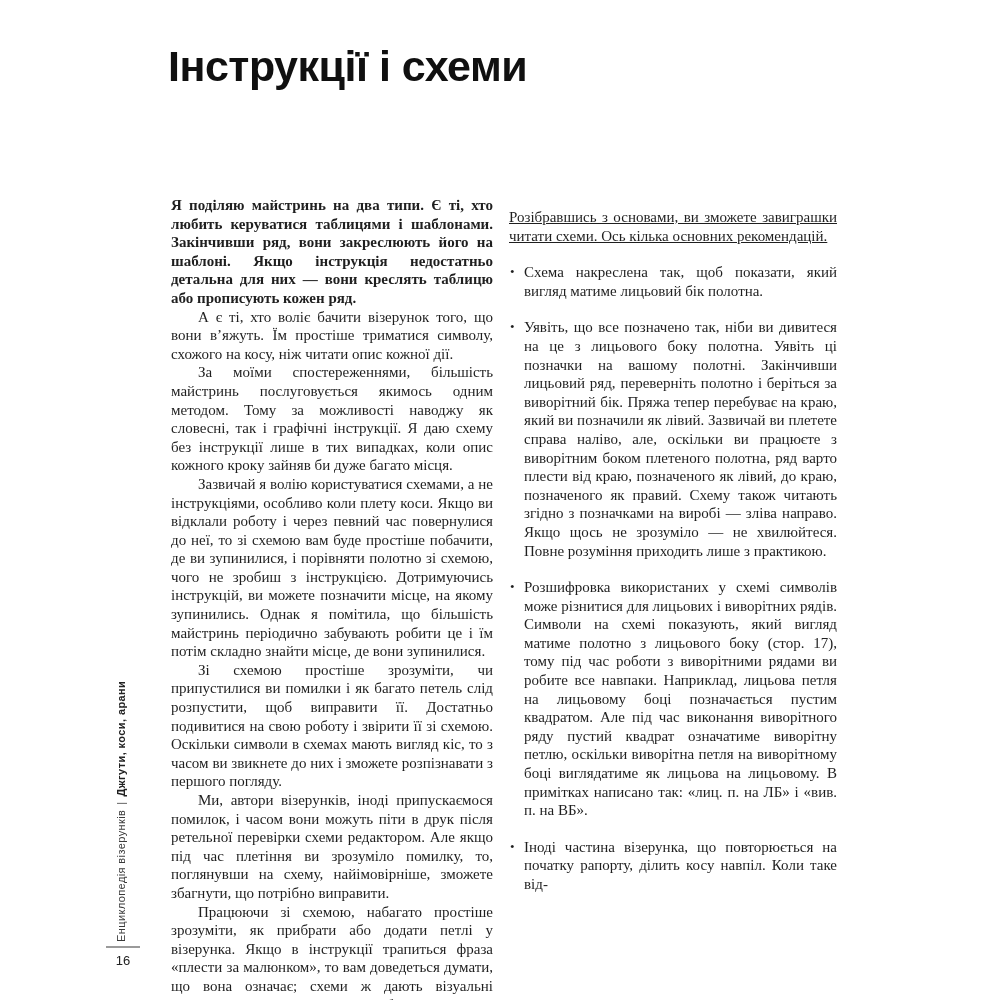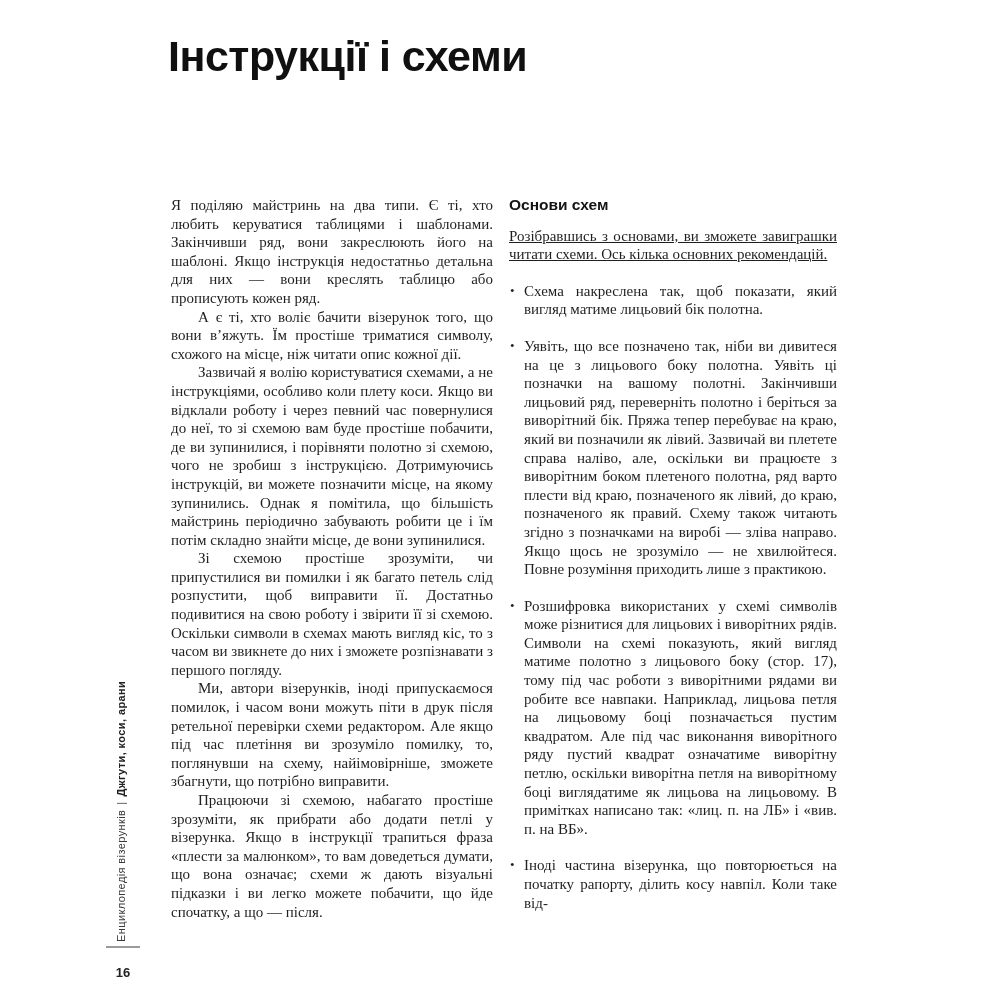--- a/index.html
+++ b/index.html
@@ -3,33 +3,33 @@
 <meta charset="utf-8">
 <style>
   * { margin: 0; padding: 0; box-sizing: border-box; }
   html, body { width: 1000px; height: 1000px; background: #fff; }
   body { font-family: "Liberation Serif", serif; color: #1f1f1f; position: relative; overflow: hidden; }
 
   .page { position: absolute; inset: 0; background: #ffffff; }
 
   
   .page-title {
-    position: absolute; left: 168px; top: 32px;
+    position: absolute; left: 168px; top: 42px;
     font-family: "Liberation Sans", sans-serif;
     font-weight: 700; font-size: 43px; letter-spacing: -0.5px; color: #101010;
   }
 
   
   .columns { position: absolute; left: 171px; top: 196px; width: 666px; display: flex; gap: 16px; }
   .col { font-size: 15px; line-height: 18.6px; text-align: justify; hyphens: auto; -webkit-hyphens: auto; }
   .col-left  { width: 322px; }
   .col-right { width: 328px; }
 
   .col-left p { text-indent: 27px; }
-  .col-left p.no-indent { text-indent: 0; }
+  .col-left p.no-indent { text-indent: 0; font-weight: bold; }
 
   .section-heading {
     font-family: "Liberation Sans", sans-serif;
     font-weight: 700; font-size: 15.5px; color: #141414;
     margin: 0 0 10px 0; text-align: left;
   }
   .intro { margin: 12px 0 4px 0; text-decoration: underline; }
 
   ul.recs { list-style: none; }
   ul.recs li {
@@ -50,45 +50,45 @@
     font-family: "Liberation Sans", sans-serif;
     font-size: 11px; letter-spacing: 0.4px; color: #3a3a3a;
   }
   .sidebar-text .sep { margin: 0 5px; color: #555; }
   .sidebar-text .section-bold { font-weight: 700; color: #222; }
 
   
   .folio { position: absolute; left: 106px; top: 946px; width: 34px; }
   .folio-rule { height: 2px; background: #9a9a9a; width: 34px; }
   .folio-number {
-    margin-top: 17px; text-align: center;
+    margin-top: 5px; text-align: center;
     font-family: "Liberation Sans", sans-serif;
-    font-weight: 700; font-size: 13px; color: #222;
+    font-weight: 400; font-size: 13px; color: #222;
   }
 </style>
 </head>
 <body>
 
 <div class="page">
 
   <h1 class="page-title">Інструкції і схеми</h1>
 
   <div class="columns">
 
     <div class="col col-left">
       <p class="no-indent">Я поділяю майстринь на два типи. Є ті, хто любить керуватися таблицями і шаблонами. Закінчивши ряд, вони закреслюють його на шаблоні. Якщо інструкція недостатньо детальна для них — вони креслять таблицю або прописують кожен ряд.</p>
-      <p>А є ті, хто воліє бачити візерунок того, що вони в’яжуть. Їм простіше триматися символу, схожого на місце, ніж читати опис кожної дії.</p>
+      <p>А є ті, хто воліє бачити візерунок того, що вони в’яжуть. Їм простіше триматися символу, схожого на косу, ніж читати опис кожної дії.</p>
+      <p>За моїми спостереженнями, більшість майстринь послуговується якимось одним методом. Тому за можливості наводжу як словесні, так і графічні інструкції. Я даю схему без інструкції лише в тих випадках, коли опис кожного кроку зайняв би дуже багато місця.</p>
       <p>Зазвичай я волію користуватися схемами, а не інструкціями, особливо коли плету коси. Якщо ви відклали роботу і через певний час повернулися до неї, то зі схемою вам буде простіше побачити, де ви зупинилися, і порівняти полотно зі схемою, чого не зробиш з інструкцією. Дотримуючись інструкцій, ви можете позначити місце, на якому зупинились. Однак я помітила, що більшість майстринь періодично забувають робити це і їм потім складно знайти місце, де вони зупинилися.</p>
       <p>Зі схемою простіше зрозуміти, чи припустилися ви помилки і як багато петель слід розпустити, щоб виправити її. Достатньо подивитися на свою роботу і звірити її зі схемою. Оскільки символи в схемах мають вигляд кіс, то з часом ви звикнете до них і зможете розпізнавати з першого погляду.</p>
       <p>Ми, автори візерунків, іноді припускаємося помилок, і часом вони можуть піти в друк після ретельної перевірки схеми редактором. Але якщо під час плетіння ви зрозуміло помилку, то, поглянувши на схему, найімовірніше, зможете збагнути, що потрібно виправити.</p>
       <p>Працюючи зі схемою, набагато простіше зрозуміти, як прибрати або додати петлі у візерунка. Якщо в інструкції трапиться фраза «плести за малюнком», то вам доведеться думати, що вона означає; схеми ж дають візуальні підказки і ви легко можете побачити, що йде спочатку, а що — після.</p>
     </div>
 
     <div class="col col-right">
-      <h2 class="section-heading">Основи схем</h2>
       <p class="intro">Розібравшись з основами, ви зможете завиграшки читати схеми. Ось кілька основних рекомендацій.</p>
       <ul class="recs">
         <li>Схема накреслена так, щоб показати, який вигляд матиме лицьовий бік полотна.</li>
         <li>Уявіть, що все позначено так, ніби ви дивитеся на це з лицьового боку полотна. Уявіть ці позначки на вашому полотні. Закінчивши лицьовий ряд, переверніть полотно і беріться за виворітний бік. Пряжа тепер перебуває на краю, який ви позначили як лівий. Зазвичай ви плетете справа наліво, але, оскільки ви працюєте з виворітним боком плетеного полотна, ряд варто плести від краю, позначеного як лівий, до краю, позначеного як правий. Схему також читають згідно з позначками на виробі — зліва направо. Якщо щось не зрозуміло — не хвилюйтеся. Повне розуміння приходить лише з практикою.</li>
         <li>Розшифровка використаних у схемі символів може різнитися для лицьових і виворітних рядів. Символи на схемі показують, який вигляд матиме полотно з лицьового боку (стор. 17), тому під час роботи з виворітними рядами ви робите все навпаки. Наприклад, лицьова петля на лицьовому боці позначається пустим квадратом. Але під час виконання виворітного ряду пустий квадрат означатиме виворітну петлю, оскільки виворітна петля на виворітному боці виглядатиме як лицьова на лицьовому. В примітках написано так: «лиц. п. на ЛБ» і «вив. п. на ВБ».</li>
         <li>Іноді частина візерунка, що повторюється на початку рапорту, ділить косу навпіл. Коли таке від-</li>
       </ul>
     </div>
 
   </div>

